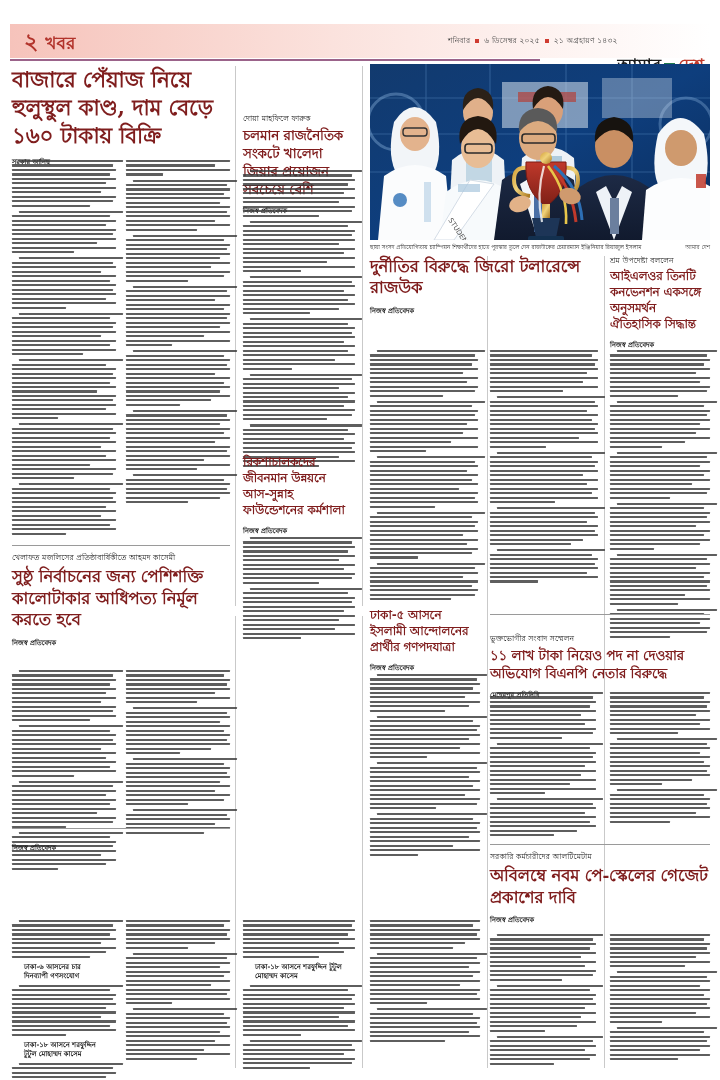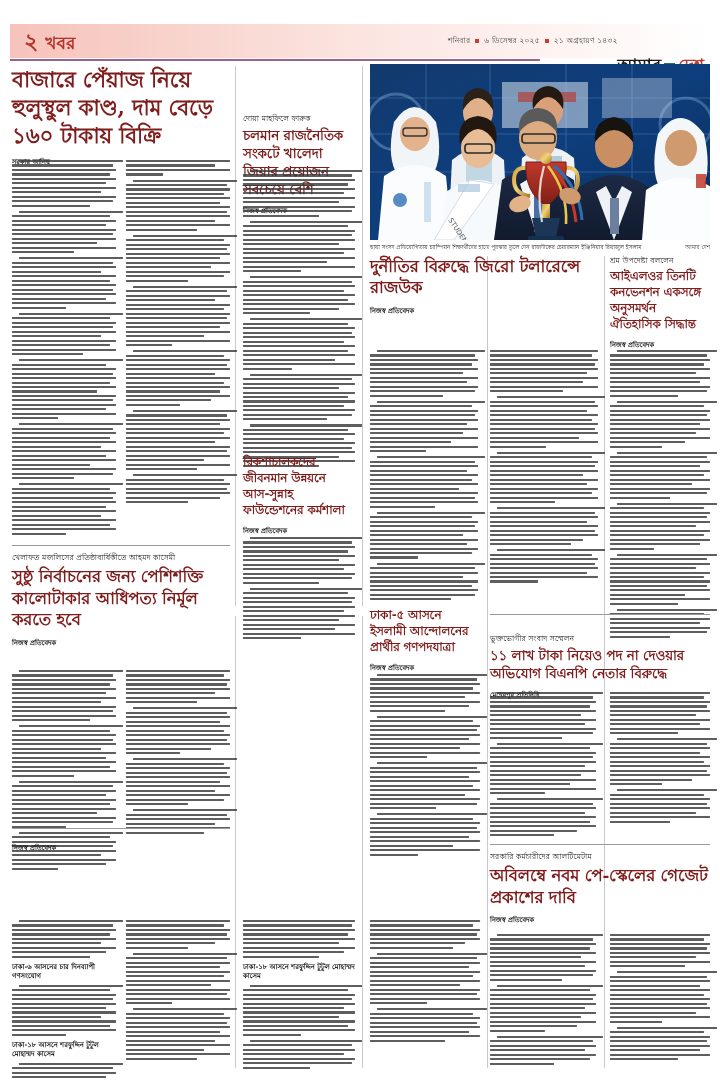--- a/index.html
+++ b/index.html
@@ -80,21 +80,21 @@
   .para{margin:0 0 4px;}
   .ln{
     height:2.05px;background:#3a3a3a;opacity:.82;margin-bottom:2.45px;border-radius:.4px;
   }
   .ln.w100{width:100%}.ln.w97{width:97%}.ln.w94{width:94%}.ln.w90{width:90%}
   .ln.w86{width:86%}.ln.w82{width:82%}.ln.w75{width:75%}.ln.w68{width:68%}
   .ln.w60{width:60%}.ln.w52{width:52%}.ln.w44{width:44%}.ln.w36{width:36%}
   .ln.ind{margin-left:7px;}
   .subhead-in{
     font-family:"DejaVu Sans",sans-serif;font-weight:700;font-size:6.8px;
-    color:#0f0f0f;margin:5px 0 4px;line-height:1.3;
+    color:#0f0f0f;margin:5px 12px 4px;line-height:1.3;
   }
 
   
   .photo{
     position:absolute;overflow:hidden;background:#0d2b55;
     border:0;
   }
   .photo svg{display:block;width:100%;height:100%;}
 </style>
 </head>

